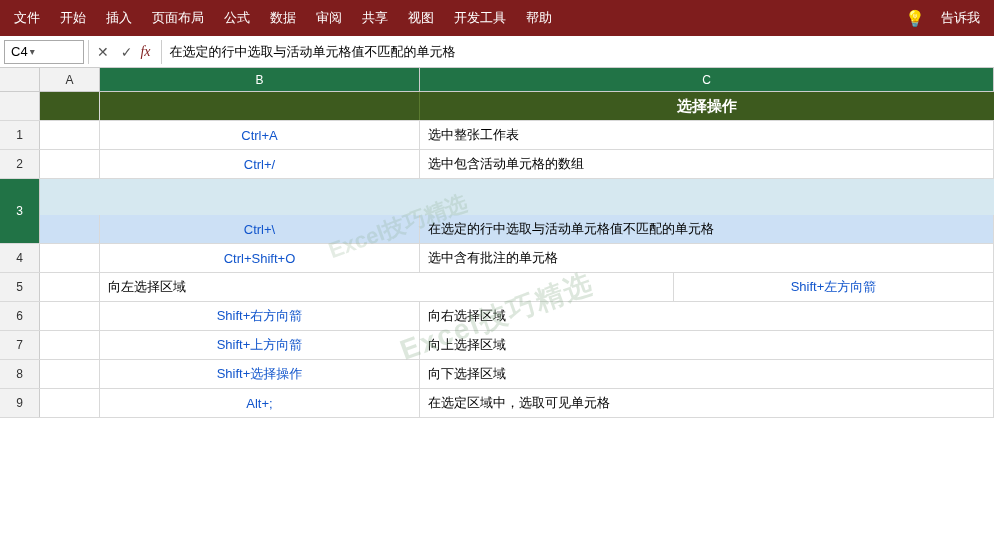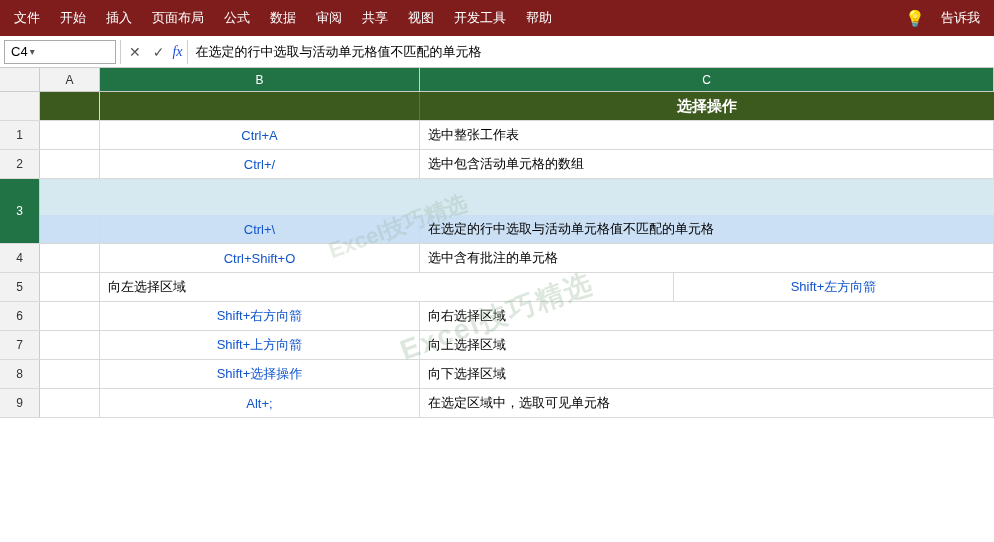--- a/index.html
+++ b/index.html
@@ -37,21 +37,21 @@
     
     .formula-bar {
       display: flex;
       align-items: center;
       height: 32px;
       border-bottom: 1px solid #ccc;
       background: #fff;
       padding: 0 4px;
     }
     .name-box {
-      width: 112px;
+      width: 80px;
       height: 24px;
       border: 1px solid #aaa;
       display: flex;
       align-items: center;
       padding: 0 6px;
       font-size: 13px;
       color: #000;
       position: relative;
     }
     .name-box-dropdown {
@@ -73,22 +73,22 @@
     }
     .formula-bar-icon {
       font-size: 14px;
       color: #555;
       cursor: pointer;
       padding: 2px 4px;
     }
     .fx-label {
       font-style: italic;
       font-size: 14px;
-      color: #1d4ed8;
-      margin-right: 0;
+      color: #7f1d1d;
+      margin-right: 6px;
       font-family: serif;
     }
     .formula-input {
       flex: 1;
       font-size: 13px;
       color: #000;
       border: none;
       outline: none;
       padding: 2px 4px;
     }

